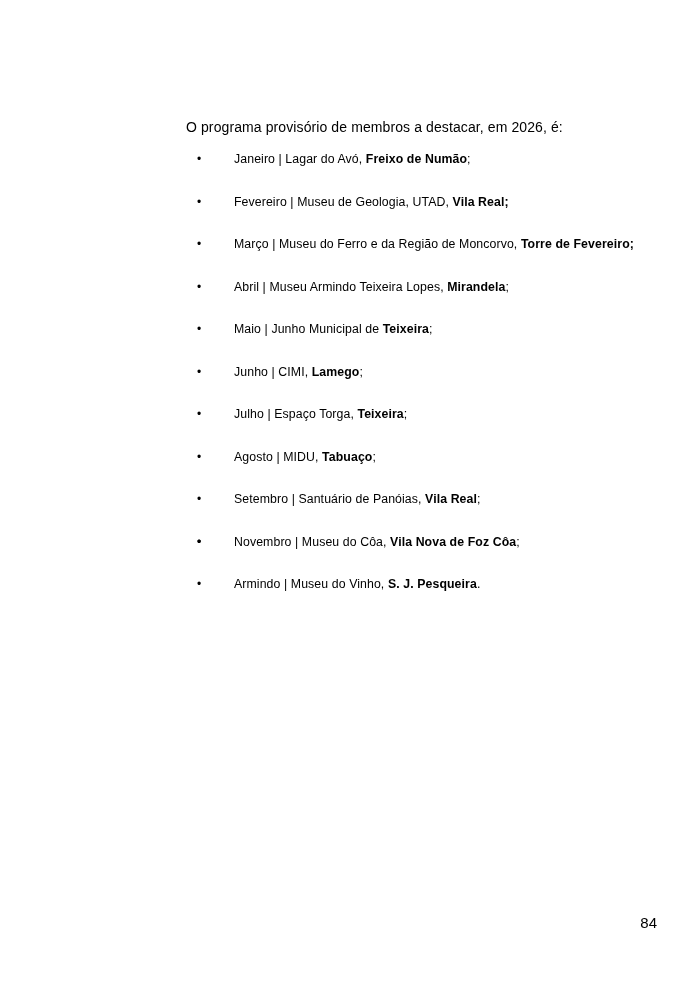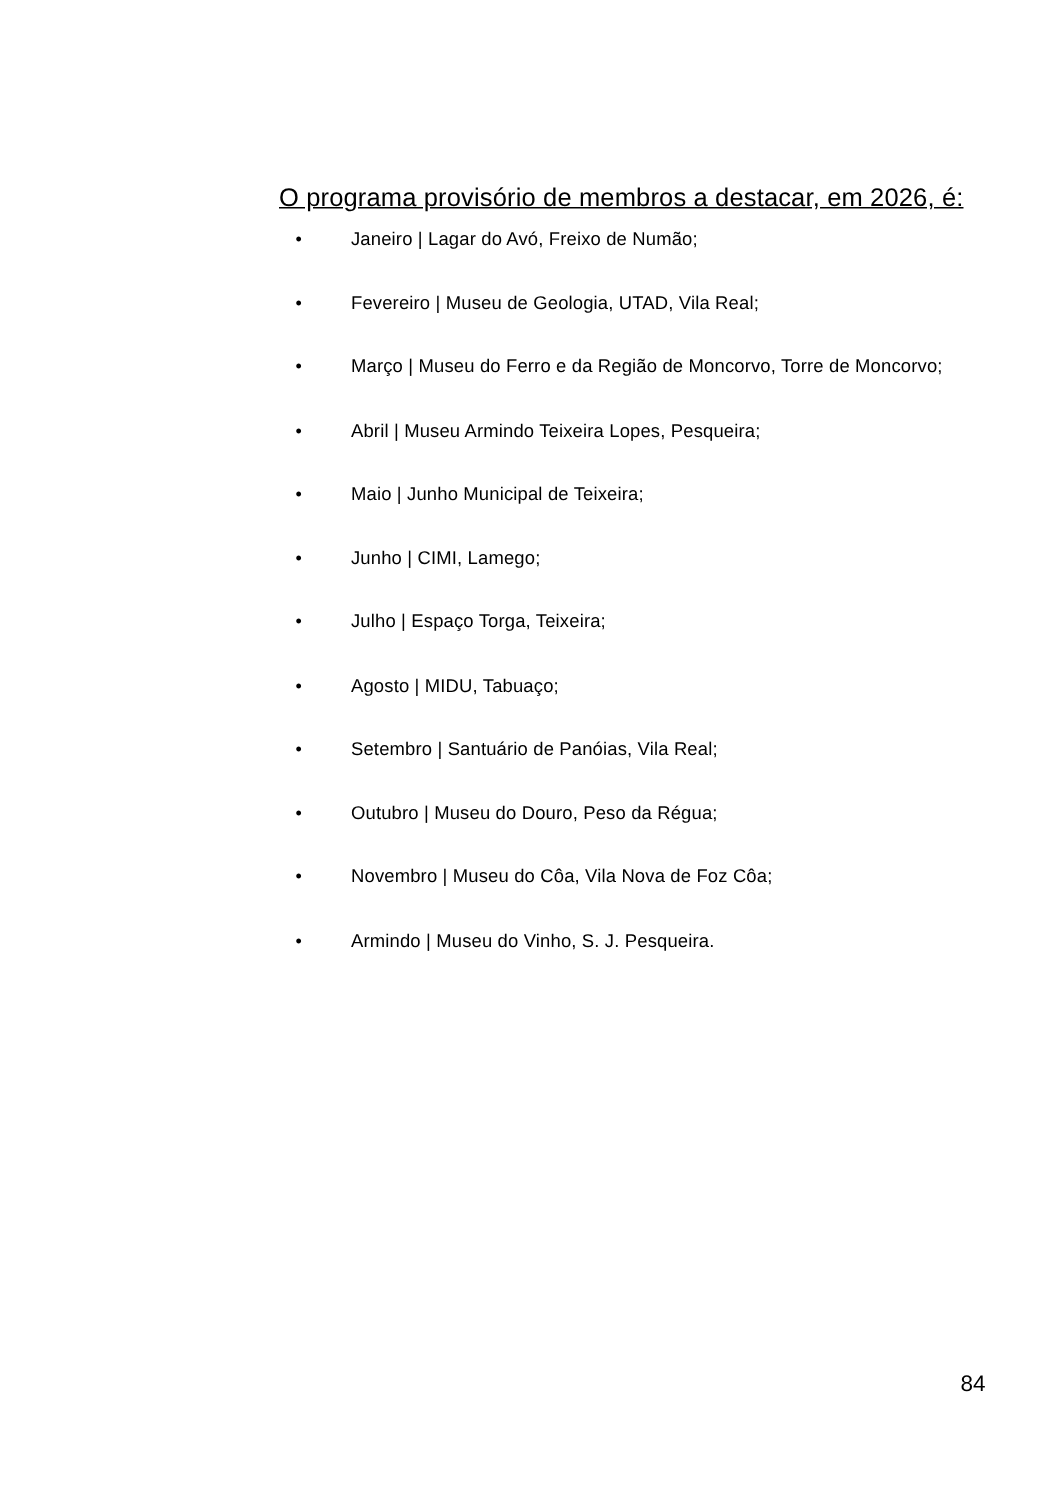--- a/index.html
+++ b/index.html
@@ -19,24 +19,23 @@
     position: relative;
     width: 700px;
     height: 990px;
     box-sizing: border-box;
   }
   .intro {
     position: absolute;
     left: 186px;
     top: 104px;
     width: 470px;
-    font-size: 17px;
+    font-size: 14px;
     letter-spacing: 0.1px;
     line-height: 1.35;
-    text-decoration: underline;
   }
   .list {
     position: absolute;
     left: 186px;
     top: 150px;
     width: 470px;
     margin: 0;
     padding: 0;
     list-style: none;
   }
@@ -51,21 +50,21 @@
     text-justify: inter-word;
   }
   .list-item .bullet {
     position: absolute;
     left: 11px;
     top: 0;
     font-size: 12px;
     line-height: 1.55;
   }
   .list-item b {
-    font-weight: normal;
+    font-weight: bold;
   }
   .page-number {
     position: absolute;
     right: 43px;
     bottom: 59px;
     font-size: 15px;
   }
 </style>
 </head>
 <body>
@@ -78,25 +77,25 @@
     <li class="list-item">
       <span class="bullet">•</span>
       <span class="txt"><span>Janeiro  |  Lagar do Avó, </span><b>Freixo de Numão</b><span>;</span></span>
     </li>
     <li class="list-item">
       <span class="bullet">•</span>
       <span class="txt"><span>Fevereiro  |  Museu de Geologia, UTAD, </span><b>Vila Real;</b><span></span></span>
     </li>
     <li class="list-item">
       <span class="bullet">•</span>
-      <span class="txt"><span>Março  |  Museu do Ferro e da Região de Moncorvo, </span><b>Torre de Moncorvo;</b><span></span></span>
+      <span class="txt"><span>Março  |  Museu do Ferro e da Região de Moncorvo, </span><b>Torre de Fevereiro;</b><span></span></span>
     </li>
     <li class="list-item">
       <span class="bullet">•</span>
-      <span class="txt"><span>Abril  |  Museu Armindo Teixeira Lopes, </span><b>Pesqueira</b><span>;</span></span>
+      <span class="txt"><span>Abril  |  Museu Armindo Teixeira Lopes, </span><b>Mirandela</b><span>;</span></span>
     </li>
     <li class="list-item">
       <span class="bullet">•</span>
       <span class="txt"><span>Maio |  Junho Municipal de </span><b>Teixeira</b><span>;</span></span>
     </li>
     <li class="list-item">
       <span class="bullet">•</span>
       <span class="txt"><span>Junho  |  CIMI, </span><b>Lamego</b><span>;</span></span>
     </li>
     <li class="list-item">
@@ -106,21 +105,20 @@
     <li class="list-item">
       <span class="bullet">•</span>
       <span class="txt"><span>Agosto  |  MIDU, </span><b>Tabuaço</b><span>;</span></span>
     </li>
     <li class="list-item">
       <span class="bullet">•</span>
       <span class="txt"><span>Setembro  |  Santuário de Panóias, </span><b>Vila Real</b><span>;</span></span>
     </li>
     <li class="list-item">
       <span class="bullet">•</span>
-      <span class="txt"><span>Outubro  |  Museu do Douro, </span><b>Peso da Régua</b><span>;</span></span>
     </li>
     <li class="list-item">
       <span class="bullet">•</span>
       <span class="txt"><span>Novembro  |  Museu do Côa, </span><b>Vila Nova de Foz Côa</b><span>;</span></span>
     </li>
     <li class="list-item">
       <span class="bullet">•</span>
       <span class="txt"><span>Armindo  |  Museu do Vinho, </span><b>S. J. Pesqueira</b><span>.</span></span>
     </li>
   </ul>

